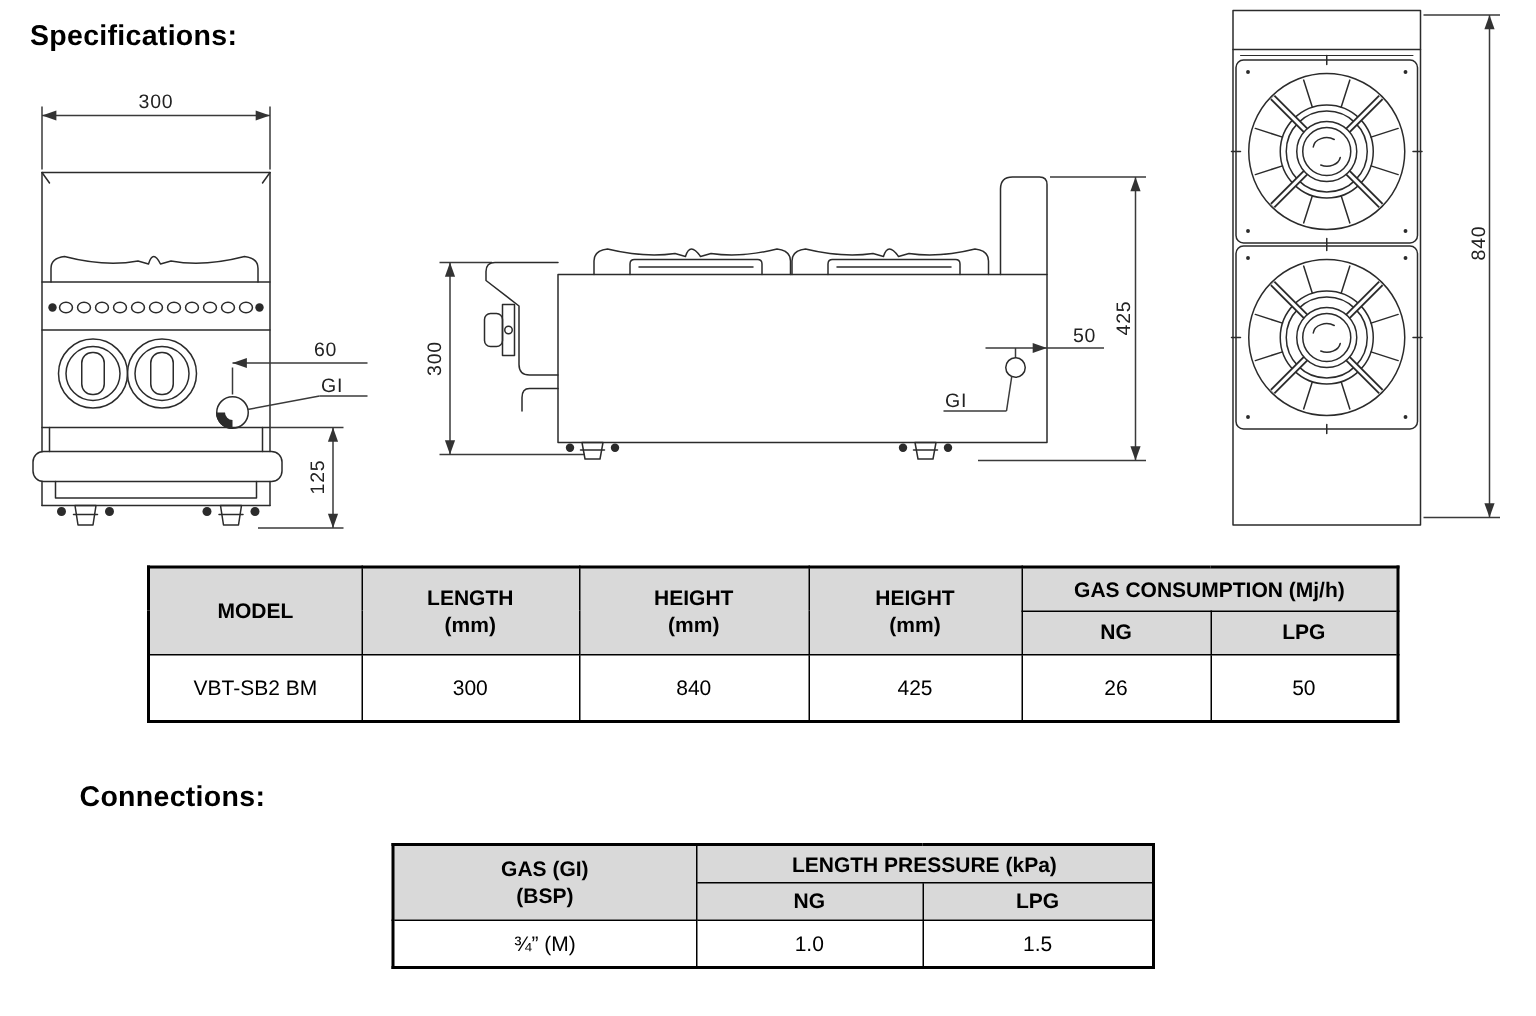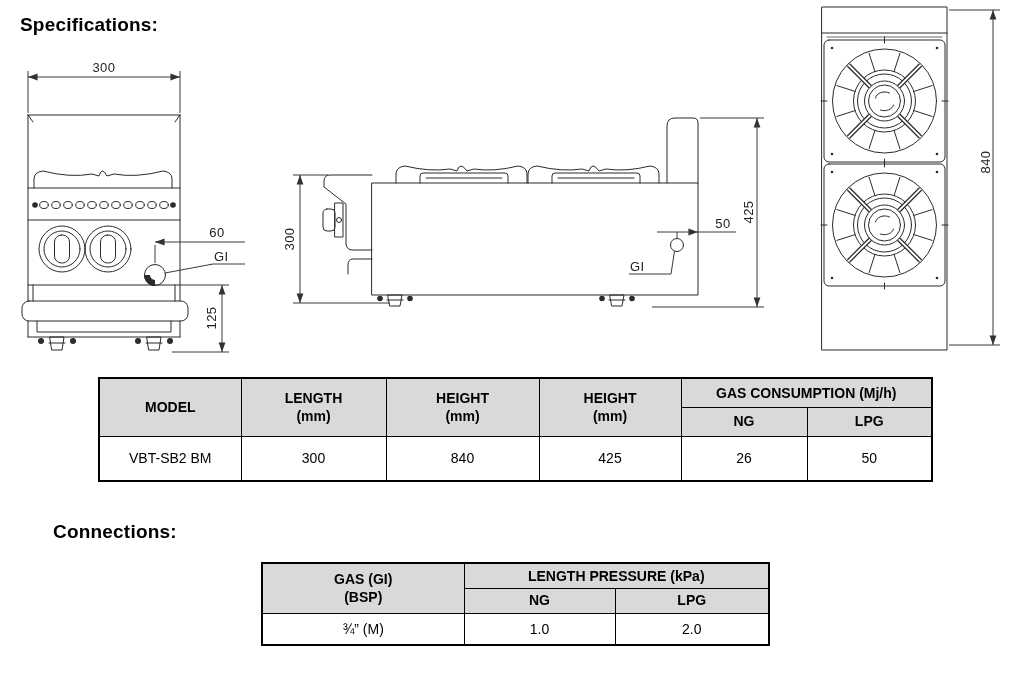--- a/index.html
+++ b/index.html
@@ -332,18 +332,18 @@
 (BSP)</th>
       <th colspan="2">LENGTH PRESSURE (kPa)</th>
     </tr>
     <tr class="hrow">
       <th>NG</th>
       <th>LPG</th>
     </tr>
     <tr class="drow">
       <td>¾” (M)</td>
       <td>1.0</td>
-      <td>2.0</td>
+      <td>1.5</td>
     </tr>
   </tbody>
     </table>
 
 </div>
 
 </body></html>

